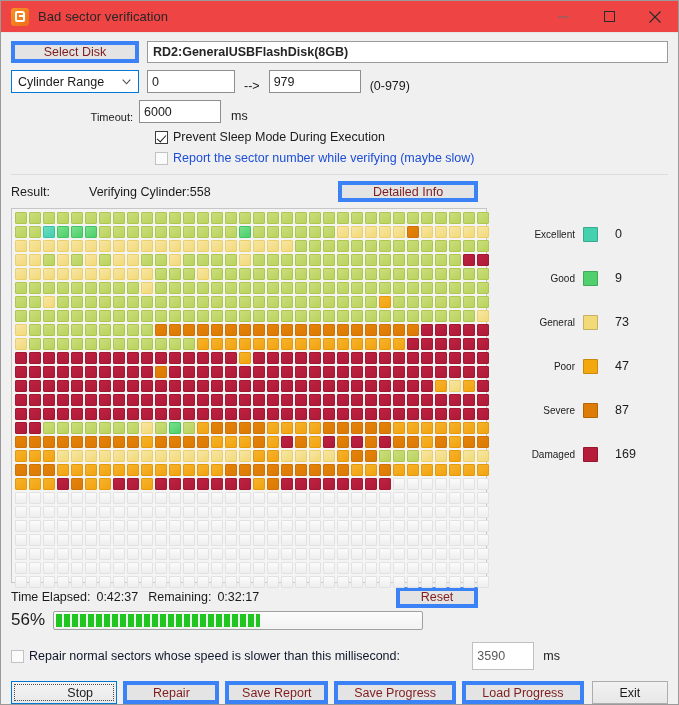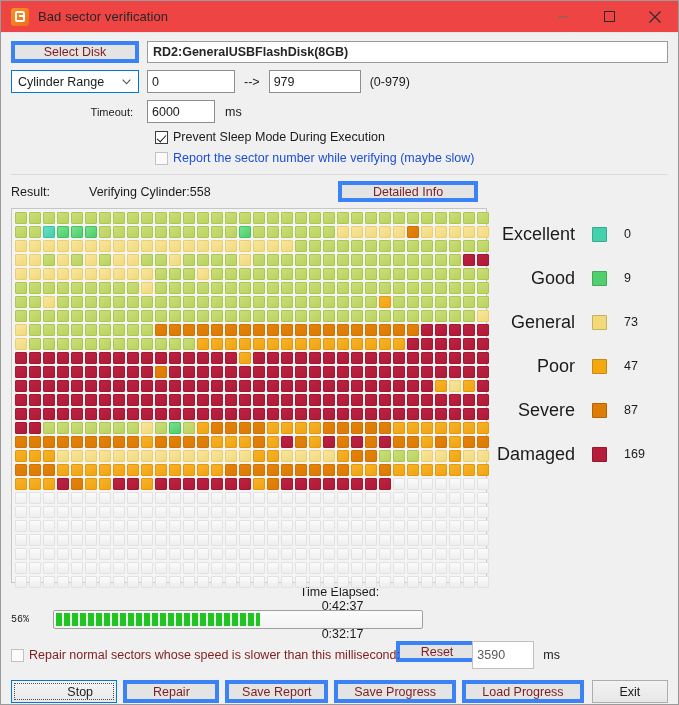--- a/index.html
+++ b/index.html
@@ -91,21 +91,21 @@
 
   #select-disk{width:128px;height:22px;}
   .disk-field{
     flex:1 1 auto;height:22px;margin-left:8px;
     background:#fff;border:1px solid #9a9a9a;
     display:flex;align-items:center;padding:0 5px;
     box-sizing:border-box;
     font-weight:bold;font-size:12.5px;color:#262626;
   }
 
-  .rowgap{margin-top:7px;}
+  .rowgap{margin-top:7px;align-items:flex-end;}
 
   .combo{
     width:128px;height:23px;
     background:#fff;border:1px solid #0078d7;
     box-sizing:border-box;
     display:flex;align-items:center;
     padding-left:6px;position:relative;
     font-size:12.5px;
   }
   .combo .chev{
@@ -121,21 +121,21 @@
   }
   #range-start{width:88px;margin-left:8px;}
   #range-end{width:92px;}
   .arrowtxt{margin:0 9px;font-size:12.5px;color:#1b1b1b;}
   .rangehint{margin-left:9px;font-size:12.5px;color:#1b1b1b;}
 
   .timeout-lbl{
     width:128px;text-align:right;padding-right:6px;box-sizing:border-box;
     font-size:11px;
   }
-  #timeout-box{width:68px;margin-left:8px;}
+  #timeout-box{width:82px;}
   .ms-lbl{margin-left:10px;font-size:12.5px;}
 
   .chk-row{margin-top:7px;padding-left:144px;display:flex;align-items:center;}
   .chk{
     width:13px;height:13px;border:1px solid #3c3c3c;background:#fff;
     box-sizing:border-box;position:relative;flex:0 0 13px;margin-right:5px;
   }
   .chk.checked:after{
     content:"";position:absolute;left:3px;top:1px;
     width:4px;height:8px;border:solid #1b1b1b;border-width:0 1.6px 1.6px 0;
@@ -188,56 +188,56 @@
 
   
   .legend{
     flex:1 1 auto;padding-left:6px;padding-top:4px;
     display:flex;flex-direction:column;
   }
   .leg-item{
     height:44px;display:flex;align-items:center;
   }
   .leg-name{
-    width:82px;text-align:right;font-size:18px;color:#1b1b1b;
-    padding-right:17px;
+    width:82px;text-align:right;font-size:10px;color:#1b1b1b;
+    padding-right:8px;
   }
   .leg-sw{
     width:13px;height:13px;border-radius:1px;flex:0 0 13px;
   }
   .leg-count{
     margin-left:17px;font-size:12.5px;color:#1b1b1b;
   }
 
   
   .bottom{padding-top:2px;}
-  .time-row{display:flex;align-items:center;height:24px;flex-direction:column;}
+  .time-row{display:flex;align-items:center;height:24px;}
   .time-txt{font-size:12.5px;}
   #reset-btn{width:82px;height:21px;margin-left:auto;margin-right:190px;}
 
   .prog-row{display:flex;align-items:center;margin-top:1px;}
-  .pct{width:42px;font-size:10px;font-family:Liberation Mono, monospace;}
+  .pct{width:42px;font-size:17px;}
   .progbar{
     flex:0 0 370px;height:19px;
     background:linear-gradient(#fcfcfc,#f2f2f2);
     border:1px solid #a0a0a0;border-radius:2px;
     box-sizing:border-box;padding:2px;
     overflow:hidden;position:relative;
   }
   .progfill{
     height:100%;
     background:repeating-linear-gradient(
       to right,
       #21c521 0px,#21c521 6px,
       #e8f7e8 6px,#e8f7e8 8px);
     box-shadow:inset 0 0 0 1px rgba(0,0,0,0);
   }
 
   .repair-row{display:flex;align-items:center;margin-top:12px;}
-  .repair-lbl{font-size:12.5px;color:#7f1d1d;}
+  .repair-lbl{font-size:12.5px;color:#0f172a;}
   #repair-ms{width:62px;height:28px;margin-left:auto;background:#fff;border:1px solid #c0c0c0;color:#5a5a5a;}
   .ms2{margin-left:9px;margin-right:108px;font-size:12.5px;}
 
   .btnbar{display:flex;margin-top:11px;gap:6px;}
   .btnbar .btn{height:23px;}
   #btn-stop{width:118px;}
   #btn-repair{width:110px;}
   #btn-savereport{width:118px;}
   #btn-saveprogress{width:140px;}
   #btn-loadprogress{width:140px;}

